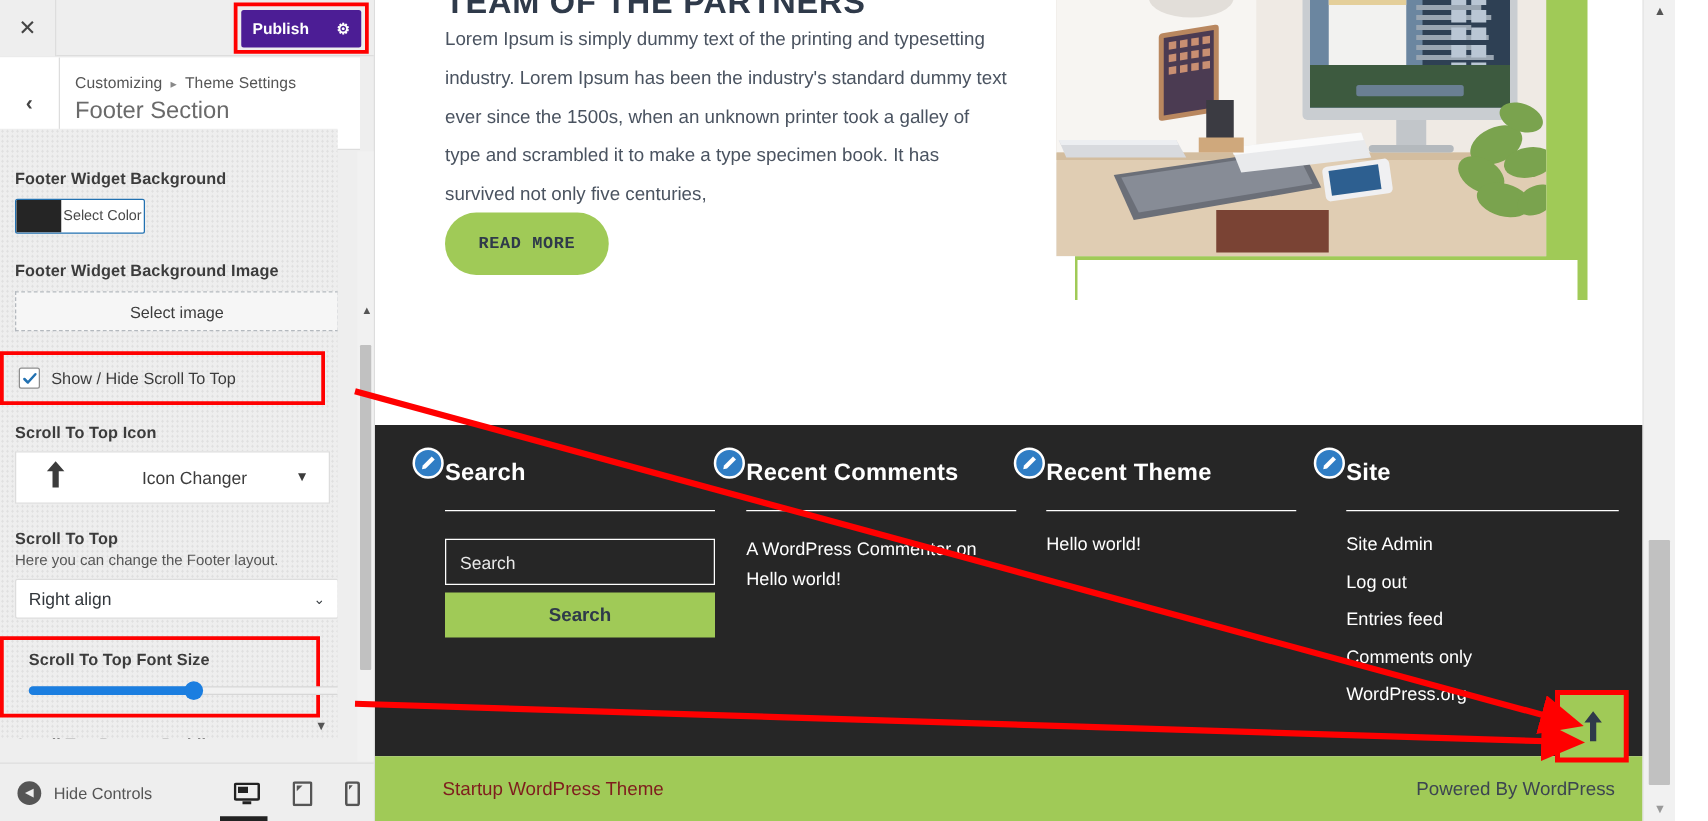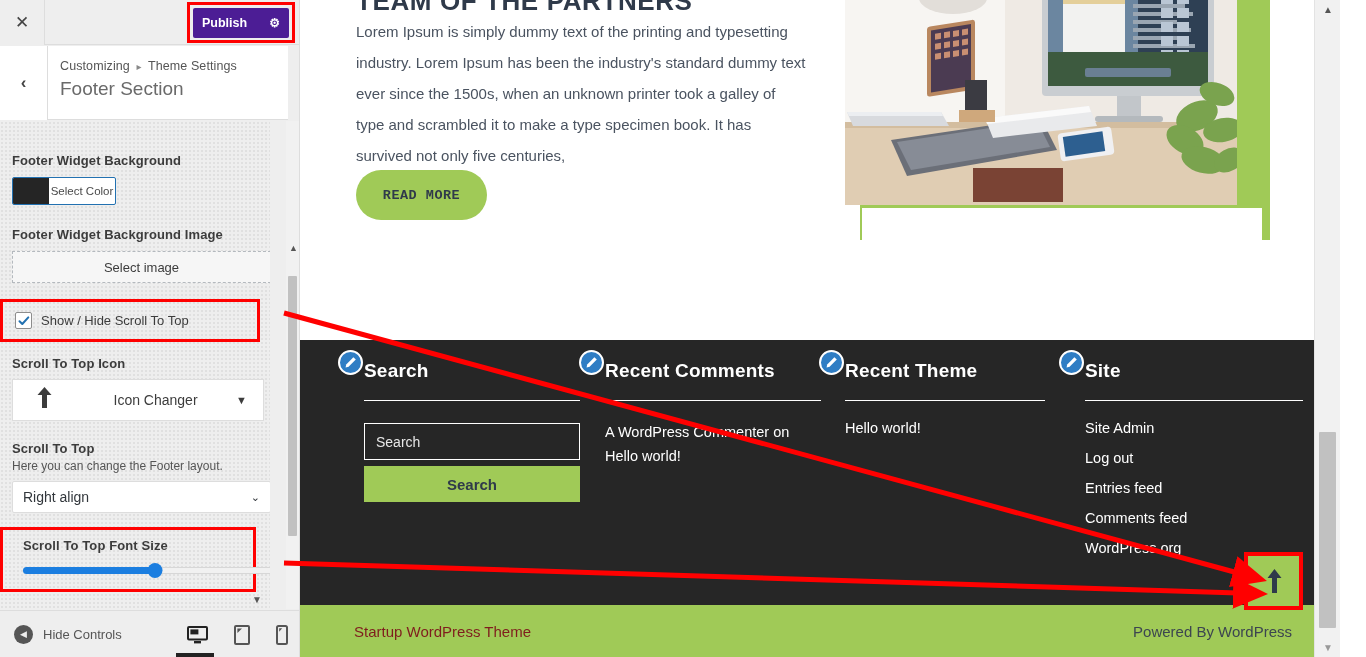--- a/index.html
+++ b/index.html
@@ -75,21 +75,21 @@
     letter-spacing: .1px;
   }
   .cz-crumb .sep { color: #888; padding: 0 3px; font-size: 10px; }
   .cz-title {
     position: absolute; left: 60px; top: 32px;
     font-size: 19px; color: #6a6a6a; font-weight: 400;
   }
 
   
   .cz-panel {
-    position: absolute; left: 0; top: 121px;
+    position: absolute; left: 0; top: 103px;
     width: 270px; height: 488px;
     background: #eee;
     background-image: radial-gradient(#e0e0e0 1px, transparent 1px);
     background-size: 4px 4px;
     overflow: hidden;
   }
   .ctl { padding: 0 12px; }
   .ctl-label {
     font-size: 13px; color: #3c3c3c; font-weight: 600;
     letter-spacing: .1px;
@@ -284,21 +284,21 @@
     background: #e8e4de;
   }
   .hero-img svg { display: block; }
 
   
   .footer-widgets {
     position: absolute; left: 0; top: 340px;
     width: 1040px; height: 265px;
     background: #262626;
   }
-  .fw-col { position: absolute; top: 20px; margin-left: 8px; }
+  .fw-col { position: absolute; top: 28px; }
   .fw-title {
     font-size: 19px; font-weight: 700; color: #fff;
     white-space: nowrap;
     letter-spacing: .2px;
   }
   .fw-rule { margin-top: 18px; height: 1px; background: #fff; }
   .edit-pencil {
     position: absolute; left: -26px; top: -10px;
     width: 25px; height: 25px; border-radius: 50%;
     background: #2f7dc4; border: 2px solid #fff;
@@ -661,21 +661,21 @@
                 <path d="M9.4 1.2 L11.8 3.6 L4.6 10.8 L1.6 11.4 L2.2 8.4 Z" fill="#fff"></path>
               </svg>
             </span>
             <div class="fw-title">Site</div>
           </div>
           <div class="fw-rule"></div>
           <div class="fw-body">
             <div class="fw-link">Site Admin</div>
             <div class="fw-link">Log out</div>
             <div class="fw-link">Entries feed</div>
-            <div class="fw-link">Comments feed</div>
+            <div class="fw-link">Comments only</div>
             <div class="fw-link">WordPress.org</div>
           </div>
         </div>
       </div>
 
       <div class="scroll-top-btn">
         <svg width="17" height="26" viewBox="0 0 17 26">
           <path d="M8.5 1 L15.5 10 L11 10 L11 25 L6 25 L6 10 L1.5 10 Z" fill="#2f3a4a"></path>
         </svg>
       </div>

